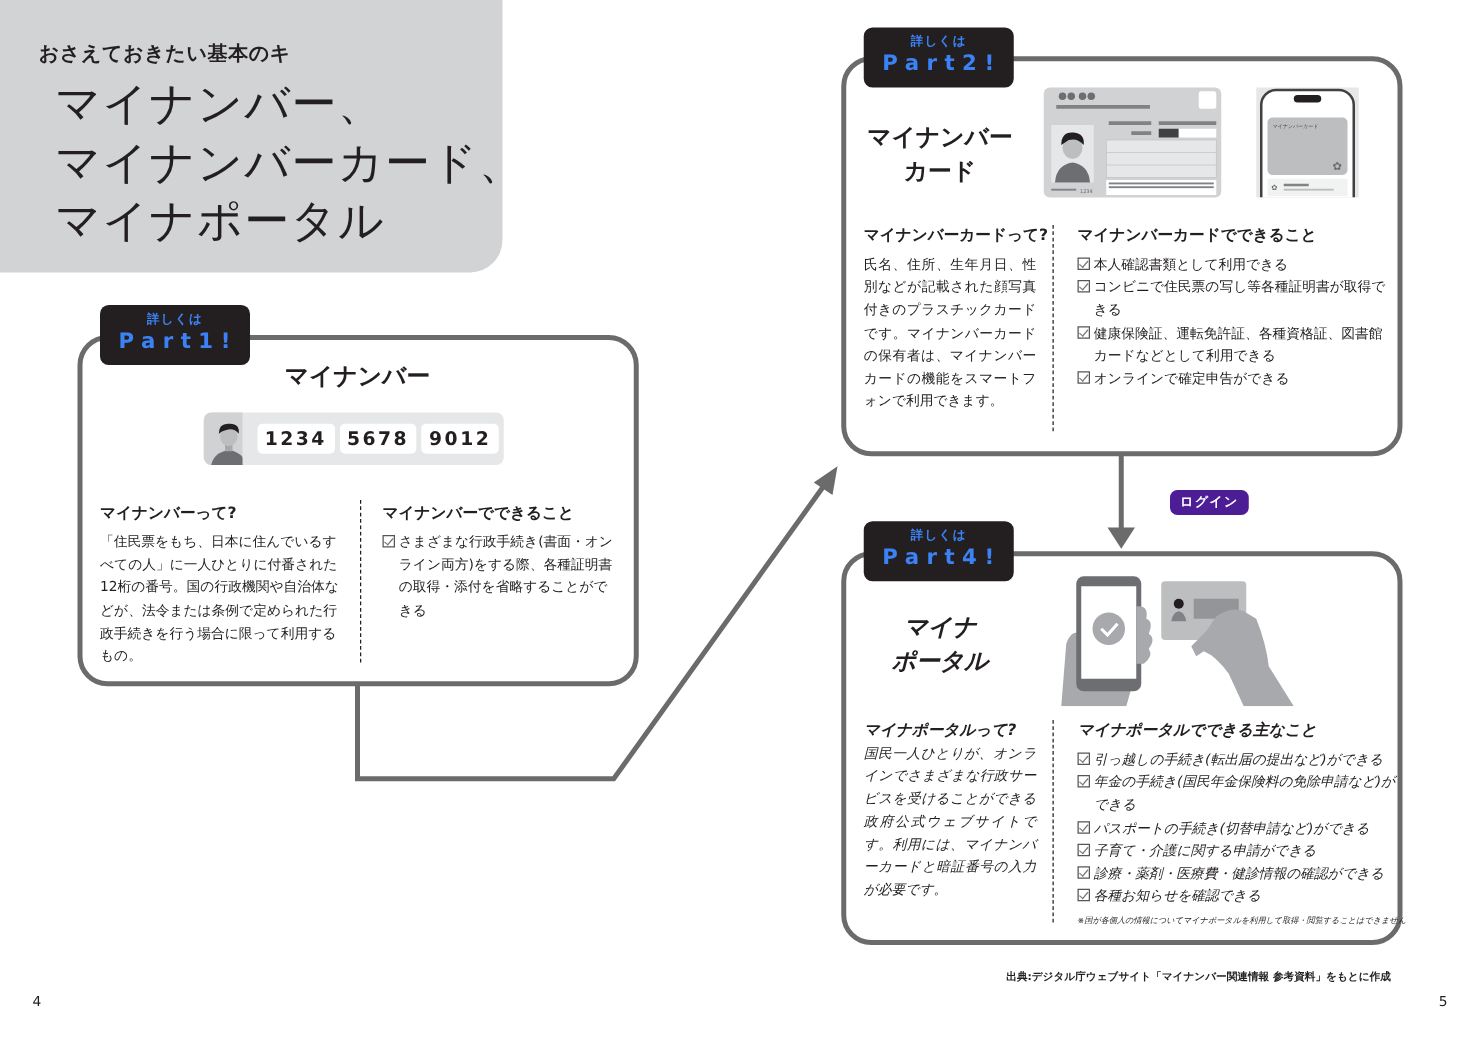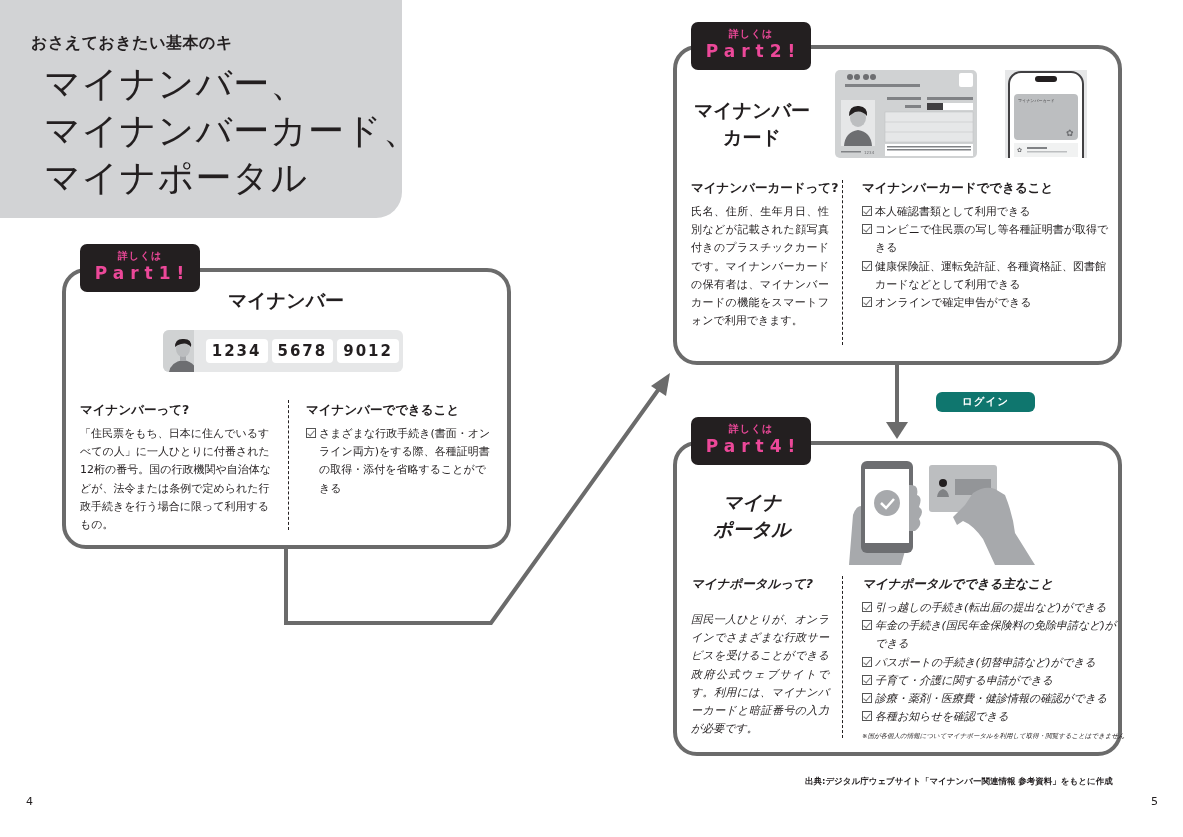--- a/index.html
+++ b/index.html
@@ -11,39 +11,39 @@
     background: #d2d3d5; border-bottom-right-radius: 26px;
   }
   .title-kicker { position: absolute; left: 31px; top: 33px; font-size: 16px; font-weight: bold; letter-spacing: 0.5px; color: #231f20; }
   .title-main { position: absolute; left: 30px; top: 60px; font-size: 36px; line-height: 47px; color: #231f20; letter-spacing: 1px; }
   .title-main div { white-space: nowrap; margin-left: 14px; }
 
   .card {
     position: absolute; background: #fff; border: 4px solid #6b6b6b; border-radius: 24px;
   }
   .badge {
-    position: absolute; background: #231f20; color: #ec4899; border-radius: 7px;
+    position: absolute; background: #231f20; color: #3b82f6; border-radius: 7px;
     width: 120px; height: 48px; text-align: center; z-index: 3;
   }
   .badge .b-top { font-size: 10px; font-weight: bold; margin-top: 6px; line-height: 12px; letter-spacing: 1px; }
   .badge .b-main { font-size: 17px; font-weight: bold; letter-spacing: 6px; line-height: 22px; padding-left: 5px; }
 
   .sec-title { font-size: 12.5px; font-weight: bold; color: #231f20; white-space: nowrap; }
   .body-text { font-size: 11px; line-height: 18.2px; color: #231f20; }
   .list-item { font-size: 11px; line-height: 18.2px; padding-left: 13px; text-indent: -13px; color: #231f20; }
   .chk { display: inline-block; width: 10px; height: 10px; border: 1px solid #555; margin-right: 3px; vertical-align: -1px; position: relative; text-indent: 0; }
   .chk::after { content: ""; position: absolute; left: 2px; top: 0px; width: 3px; height: 6px; border-right: 1.2px solid #777; border-bottom: 1.2px solid #777; transform: rotate(40deg); }
   .dash-divider { position: absolute; width: 0; border-left: 1px dashed #231f20; }
 
   .connector { position: absolute; left: 0; top: 0; width: 1183px; height: 837px; pointer-events: none; z-index: 1; }
 
   .num-strip { position: absolute; display: flex; align-items: center; background: #e6e7e8; border-radius: 6px; }
   .num-box { background: #fff; border-radius: 4px; font-weight: bold; font-size: 15px; letter-spacing: 2px; padding: 3px 6px; margin-right: 4px; font-family: "DejaVu Sans", sans-serif; color: #231f20; }
 
-  .login-pill { position: absolute; background: #0f766e; color: #fff; border-radius: 6px; font-size: 10.5px; font-weight: bold; padding: 3px 26px; letter-spacing: 1px; z-index: 3; }
+  .login-pill { position: absolute; background: #4c1d95; color: #fff; border-radius: 6px; font-size: 10.5px; font-weight: bold; padding: 3px 8px; letter-spacing: 1px; z-index: 3; }
 
   .foot-note { position: absolute; font-size: 7px; color: #231f20; white-space: nowrap; }
   .source { position: absolute; font-size: 8.5px; font-weight: bold; white-space: nowrap; color: #231f20; }
   .page-no { position: absolute; font-size: 11px; color: #231f20; }
 </style>
 </head>
 <body>
 
 <div class="title-block">
   <div class="title-kicker">おさえておきたい基本のキ</div>
@@ -185,21 +185,21 @@
       <circle cx="98" cy="28" r="4" fill="#231f20"></circle>
       <path d="M92 42 Q93 35 98 34 Q103 35 104 42 Z" fill="#808285"></path>
       <rect x="110" y="24" width="36" height="16" fill="#939598"></rect>
 
       <path d="M128 38 Q140 30 150 34 L160 40 Q168 60 170 78 L190 110 L150 110 L138 84 Q128 70 118 66 L112 70 L108 62 L120 50 Z" fill="#a7a9ac"></path>
     </svg>
   </div>
 
   <div style="position:absolute; left:14px; top:131px; width:138px;">
     <div class="sec-title">マイナポータルって?</div>
-    <div class="body-text" style="margin-top:18px; text-align:justify;">国民一人ひとりが、オンラインでさまざまな行政サービスを受けることができる政府公式ウェブサイトです。利用には、マイナンバーカードと暗証番号の入力が必要です。</div>
+    <div class="body-text" style="margin-top:1px; text-align:justify;">国民一人ひとりが、オンラインでさまざまな行政サービスを受けることができる政府公式ウェブサイトです。利用には、マイナンバーカードと暗証番号の入力が必要です。</div>
   </div>
   <div class="dash-divider" style="left:165px; top:131px; height:162px;"></div>
   <div style="position:absolute; left:185px; top:131px; width:255px;">
     <div class="sec-title">マイナポータルでできる主なこと</div>
     <div style="margin-top:6px;">
       <div class="list-item"><span class="chk"></span><span>引っ越しの手続き(転出届の提出など)ができる</span></div>
       <div class="list-item"><span class="chk"></span><span>年金の手続き(国民年金保険料の免除申請など)ができる</span></div>
       <div class="list-item"><span class="chk"></span><span>パスポートの手続き(切替申請など)ができる</span></div>
       <div class="list-item"><span class="chk"></span><span>子育て・介護に関する申請ができる</span></div>
       <div class="list-item"><span class="chk"></span><span>診療・薬剤・医療費・健診情報の確認ができる</span></div>

